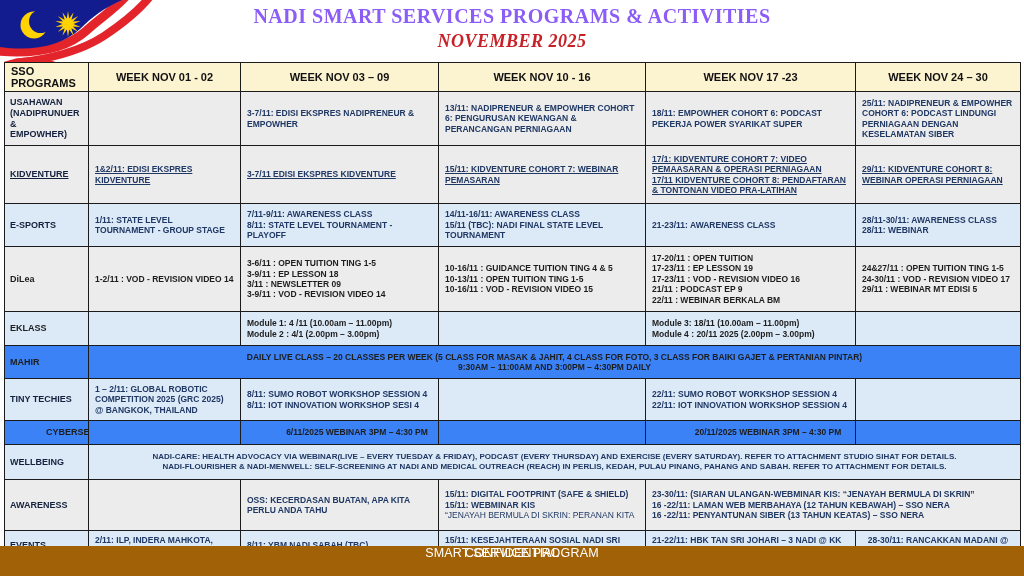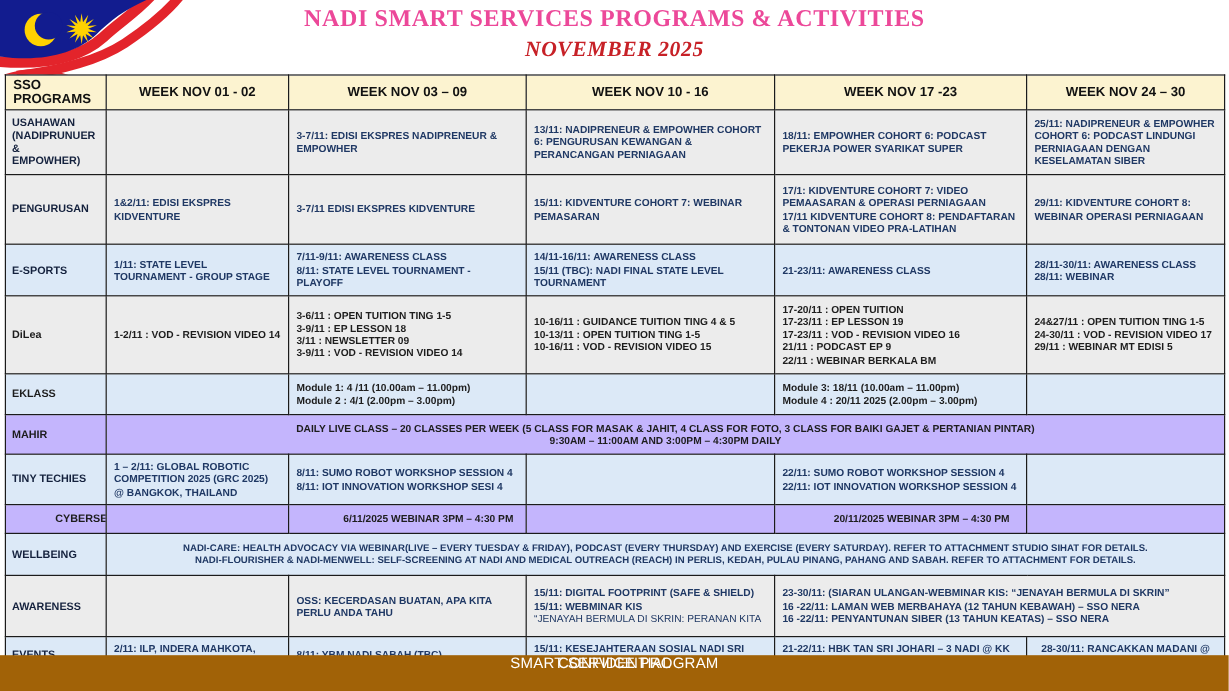--- a/index.html
+++ b/index.html
@@ -3,45 +3,45 @@
 <meta charset="utf-8">
 <style>
   html,body{margin:0;padding:0;background:#ffffff;}
   body{width:1024px;height:576px;position:relative;overflow:hidden;
        font-family:"Liberation Sans",sans-serif;}
 
   
   .flag{position:absolute;left:0;top:0;width:192px;height:62px;}
   .titles{position:absolute;left:0;top:3px;width:1024px;text-align:center;}
   .title-main{font-family:"Liberation Serif",serif;font-weight:bold;
-              font-size:20px;letter-spacing:.5px;color:#ec4899;line-height:26px;}
+              font-size:20px;letter-spacing:.5px;color:#8b5cf6;line-height:26px;}
   .title-sub{font-family:"Liberation Serif",serif;font-weight:bold;
              font-size:18px;letter-spacing:.5px;color:#C72127;line-height:24px;font-style:italic;}
 
   
   table.sched{position:absolute;left:4px;top:62px;width:1016px;
               border-collapse:collapse;table-layout:fixed;}
   .sched td,.sched th{border:1px solid #1b1b1b;vertical-align:middle;
               padding:2px 6px;overflow:hidden;}
   .sched th{background:#FCF3D0;color:#111;font-size:11px;font-weight:bold;
             text-align:center;height:23px;}
   .sched th.lab{text-align:left;}
   .sched td{font-size:8.5px;font-weight:bold;line-height:1.22;
             white-space:pre-line;color:#1F3864;text-align:left;}
   td.label{font-size:9px;color:#14213d;padding-left:5px;}
   tr.bg-gray td{background:#ECECEC;}
-  tr.bg-white td{background:#c4b5fd;}
+  tr.bg-white td{background:#3b82f6;}
   tr.bg-blue td{background:#DCE9F7;}
   tr.txt-black td{color:#1d1d1d;}
   td.center{text-align:center;}
   td.small{font-size:8px;}
   .note{font-weight:normal;display:block;}
 
   
-  tr.r0 td{height:49px;} tr.r1 td{height:53px;} tr.r2 td{height:38px;}
+  tr.r0 td{height:49px;} tr.r1 td{height:53px;text-decoration:underline;} tr.r2 td{height:38px;}
   tr.r3 td{height:60px;} tr.r4 td{height:29px;} tr.r5 td{height:28px;}
   tr.r6 td{height:37px;} tr.r7 td{height:19px;padding-left:41px;} tr.r8 td{height:30px;}
   tr.r9 td{height:46px;} tr.r10 td{height:25px;}
 
   
   .footer{position:absolute;left:0;top:546px;width:1024px;height:38px;
           background:#a16207;color:#fff;display:flex;align-items:center;
           justify-content:space-between;padding:0 24px;box-sizing:border-box;
           font-size:12.5px;letter-spacing:.2px;flex-direction:column;}
   .footer .mid{position:absolute;left:0;right:0;text-align:center;}
@@ -90,21 +90,21 @@
 (NADIPRUNUER &amp;
 EMPOWHER)</td>
     <td></td>
     <td>3-7/11: EDISI EKSPRES NADIPRENEUR &amp; EMPOWHER</td>
     <td>13/11: NADIPRENEUR &amp; EMPOWHER COHORT 6: PENGURUSAN KEWANGAN &amp; PERANCANGAN PERNIAGAAN</td>
     <td>18/11: EMPOWHER COHORT 6: PODCAST PEKERJA POWER SYARIKAT SUPER</td>
     <td>25/11: NADIPRENEUR &amp; EMPOWHER COHORT 6: PODCAST LINDUNGI PERNIAGAAN DENGAN KESELAMATAN SIBER</td>
   </tr>
 
   <tr class="r1 bg-gray">
-    <td class="label">PENGURUSAN</td>
+    <td class="label">KIDVENTURE</td>
     <td>1&amp;2/11: EDISI EKSPRES KIDVENTURE</td>
     <td>3-7/11 EDISI EKSPRES KIDVENTURE</td>
     <td>15/11: KIDVENTURE COHORT 7: WEBINAR PEMASARAN</td>
     <td>17/1:  KIDVENTURE COHORT 7: VIDEO PEMAASARAN &amp; OPERASI PERNIAGAAN
 17/11 KIDVENTURE COHORT 8: PENDAFTARAN &amp; TONTONAN VIDEO PRA-LATIHAN</td>
     <td>29/11: KIDVENTURE COHORT 8: WEBINAR OPERASI PERNIAGAAN</td>
   </tr>
 
   <tr class="r2 bg-blue">
     <td class="label">E-SPORTS</td>

